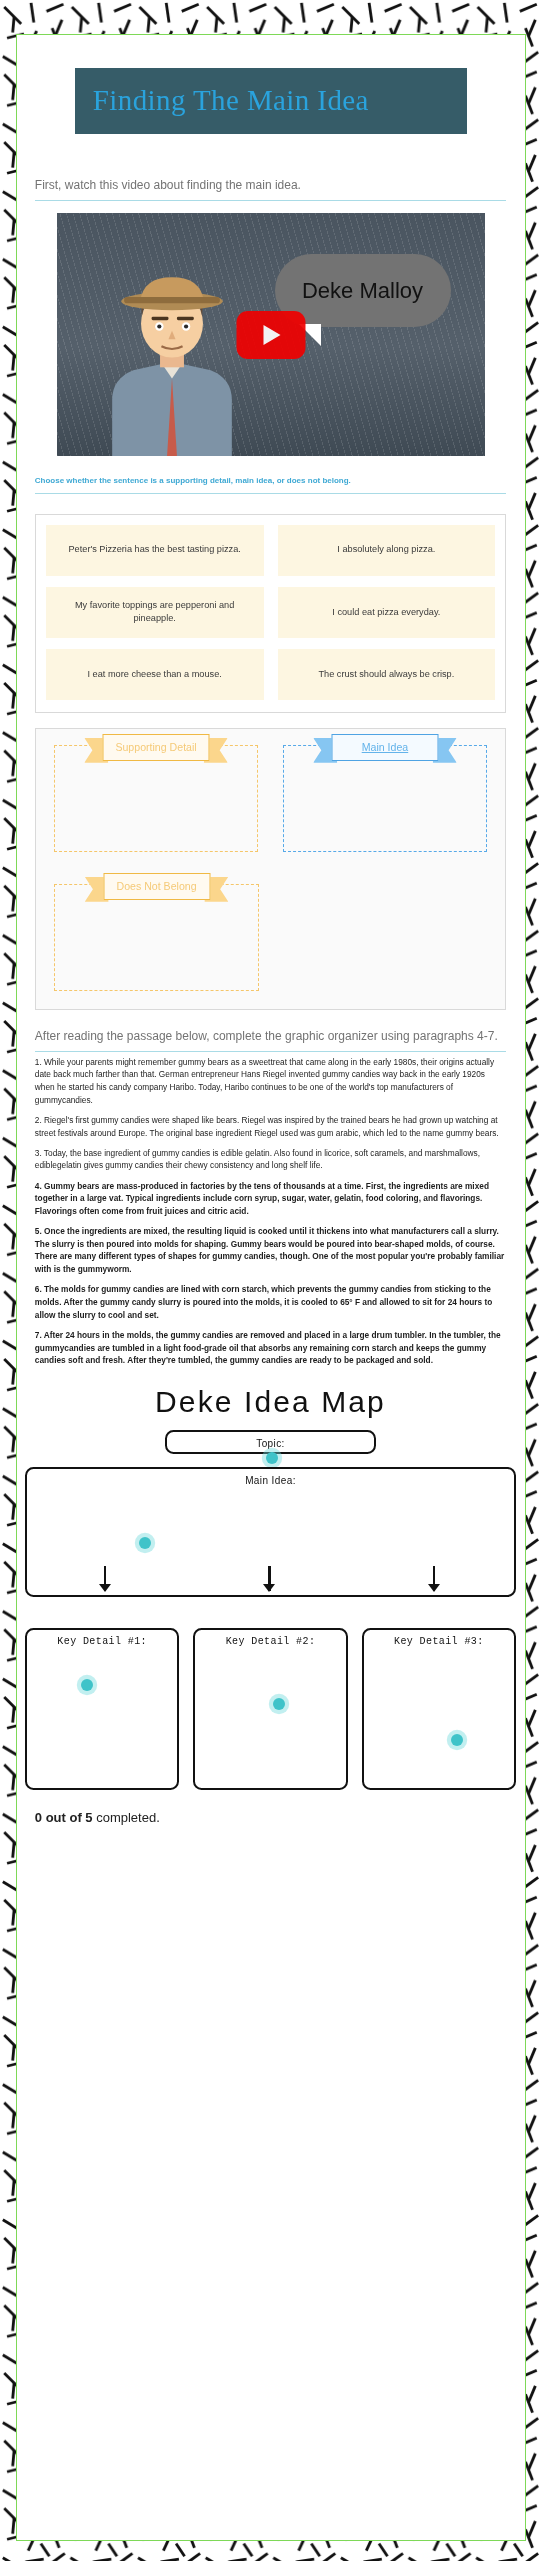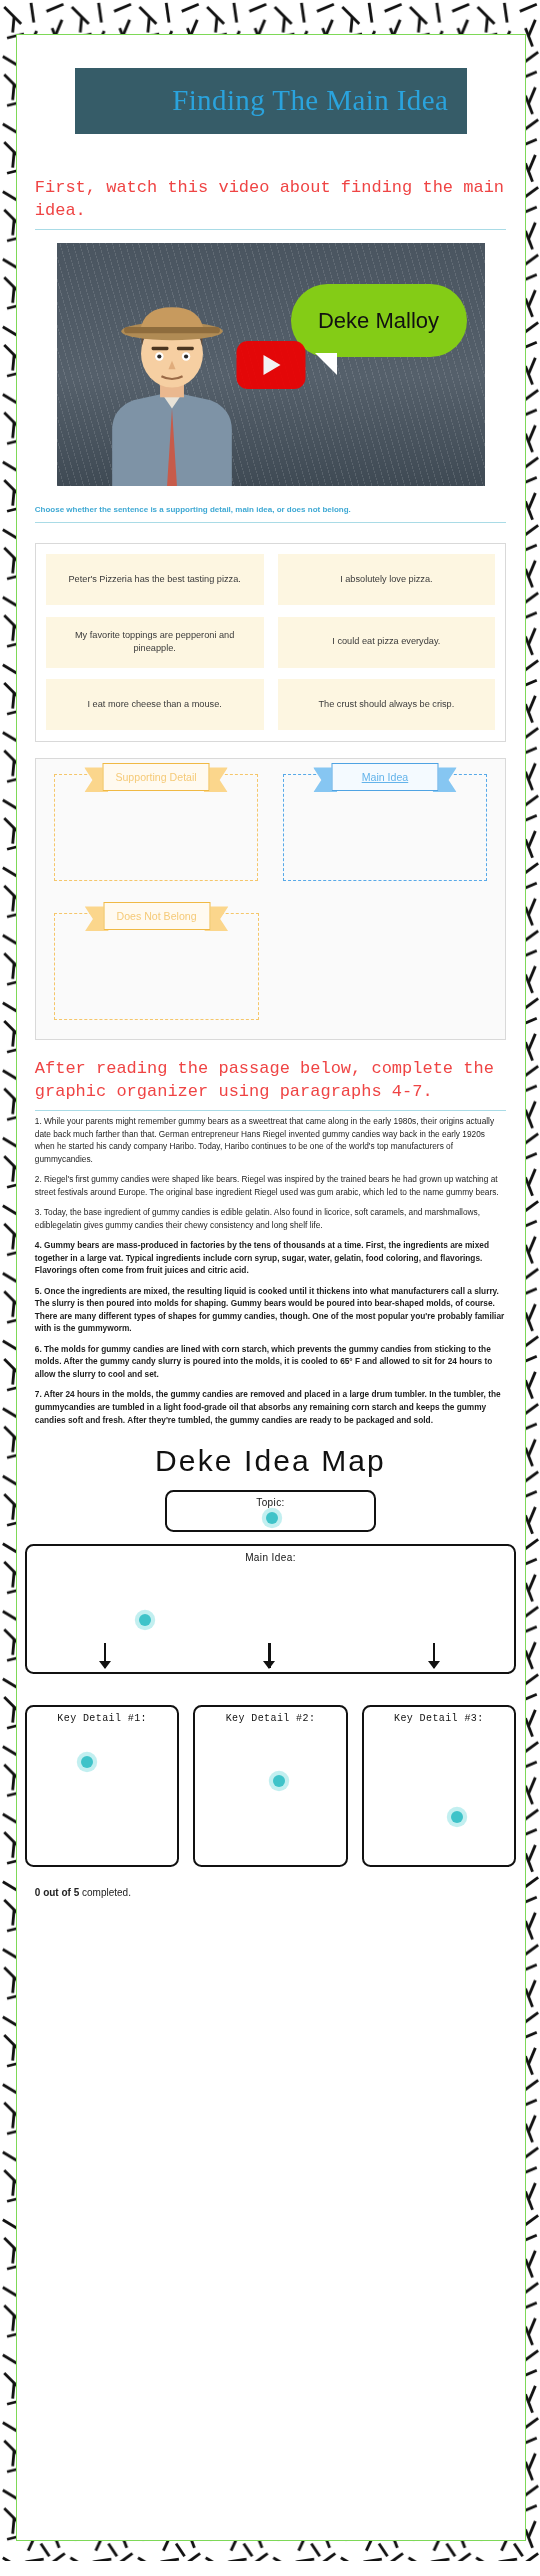--- a/index.html
+++ b/index.html
@@ -33,43 +33,43 @@
   }
 
   
   .title-banner {
     position: relative;
     z-index: 3;
     margin: 0 auto;
     width: 392px;
     background: #365c68;
     padding: 15.5px 18.3px 18.3px 18.3px;
-    text-align: right;
+    text-align: left;
   }
   .title-banner .title-text {
     font-family: "Liberation Serif", serif;
     color: #2aa3dd;
     font-size: 29px;
     line-height: 1.12;
     letter-spacing: 0.4px;
   }
   .banner-wrap {
     position: absolute;
     top: 68px;
     left: 0;
     width: 541px;
     z-index: 6;
   }
 
   
   .section { padding: 0 18.3px; }
   .prompt {
-    font-family: Liberation Mono, monospace;
-    color: #ef4444;
-    font-size: 17px;
+    font-family: Liberation Sans, sans-serif;
+    color: #737373;
+    font-size: 12px;
     line-height: 1.35;
     padding-top: 18.3px;
   }
   .prompt.small {
     font-family: "Liberation Sans", sans-serif;
     color: #3fa9d4;
     font-size: 8px;
     font-weight: bold;
     line-height: 1.45;
   }
@@ -95,23 +95,23 @@
   }
   .vid-rain {
     position:absolute; inset:0; opacity:.35;
     background-image: repeating-linear-gradient(
       74deg, rgba(255,255,255,.35) 0px, rgba(255,255,255,.35) 0.7px,
       rgba(255,255,255,0) 0.7px, rgba(255,255,255,0) 6.3px);
   }
   .vid-char { position:absolute; left:27px; bottom:0; width:176px; height:183px; }
   .bubble {
     position: absolute;
-    right: 18px; top: 41px;
+    right: 34px; top: 41px;
     width: 176px; height: 73px;
-    background: #84cc16;
+    background: #737373;
     border-radius: 37px;
   }
   .bubble:after {
     content:"";
     position:absolute;
     left: 24px; bottom: -18.3px;
     border: 11.3px solid transparent;
     border-top-color: #ffffff;
     border-right-color:#ffffff;
   }
@@ -255,21 +255,21 @@
   }
   .map-box .box-label {
     display:block;
     text-align: center;
     padding-top: 5.6px;
     font-size: 10px;
     color: #111;
     letter-spacing: 0.4px;
   }
   .topic-box {
-    width: 211px; height: 42px;
+    width: 211px; height: 24px;
     margin: 0 auto;
   }
   .mainidea-box { height: 130px; margin-top: 12.7px; }
   .details-row {
     display: flex;
     gap: 14px;
     margin-top: 31px;
     font-family: Liberation Mono, monospace;
   }
   .detail-box { flex: 1; height: 162px; }
@@ -292,21 +292,21 @@
     width: 12px; height: 12px;
     border-radius: 50%;
     background: #3fc3c9;
     box-shadow: 0 0 0 4.2px rgba(110,216,220,.42);
     cursor: pointer;
   }
 
   
   .footer-status {
     padding: 15.5px 18.3px 7px 18.3px;
-    font-size: 10px;
+    font-size: 13px;
     color: #222;
   }
   .footer-status b { font-weight: bold; }
 </style>
 </head>
 <body>
 
 <svg id="page-backdrop" viewBox="0 0 768 3658" preserveAspectRatio="none" aria-hidden="true">
   <defs>
     <pattern id="dashes" width="96" height="96" patternUnits="userSpaceOnUse">
@@ -383,21 +383,21 @@
     </div>
   </div>
 
   <div class="section">
     <div class="prompt small">Choose whether the sentence is a supporting detail, main idea, or does not belong.</div>
     <hr class="rule">
 
     <div class="cards-panel">
       <div class="cards-grid">
         <div class="sentence-card">Peter's Pizzeria has the best tasting pizza.</div>
-        <div class="sentence-card">I absolutely love pizza.</div>
+        <div class="sentence-card">I absolutely along pizza.</div>
         <div class="sentence-card">My favorite toppings are pepperoni and pineapple.</div>
         <div class="sentence-card">I could eat pizza everyday.</div>
         <div class="sentence-card">I eat more cheese than a mouse.</div>
         <div class="sentence-card">The crust should always be crisp.</div>
       </div>
     </div>
 
     <div class="dropzones-panel">
       <div class="dz-row">
 

